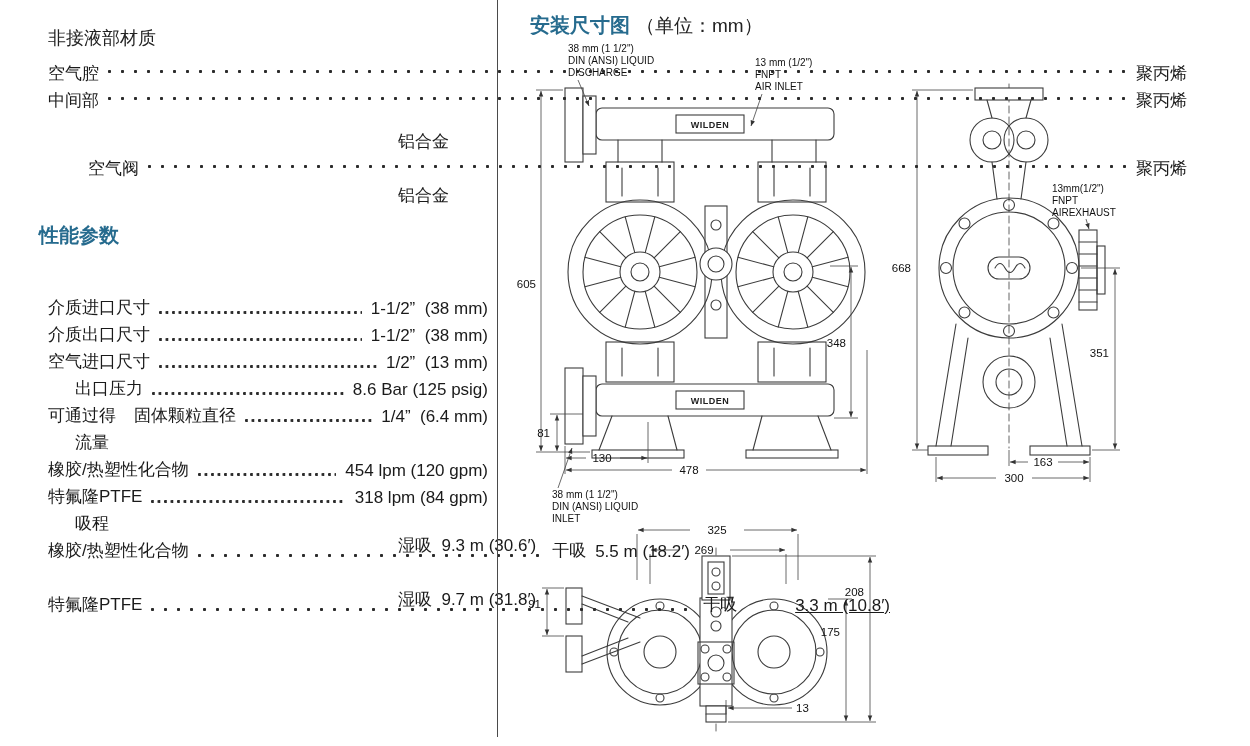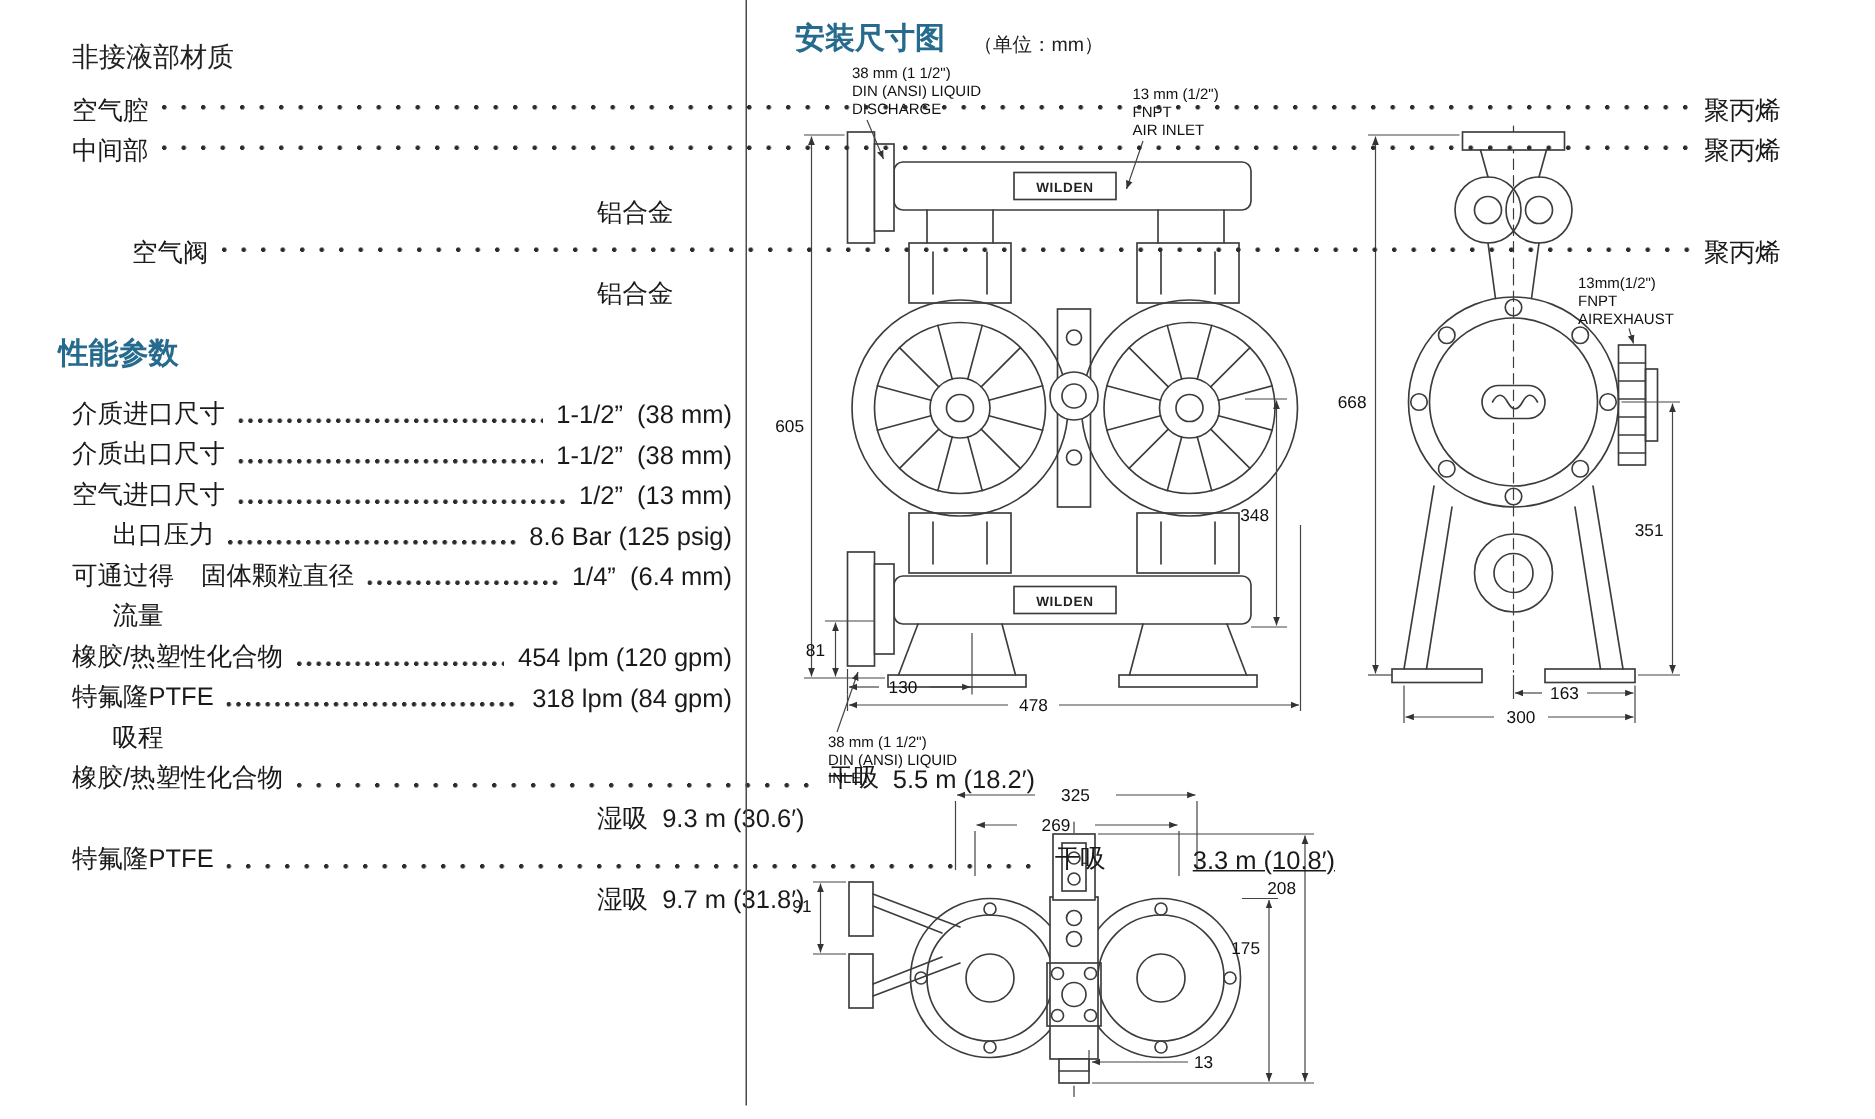--- a/index.html
+++ b/index.html
@@ -16,40 +16,40 @@
   .subval { position:absolute; left:398px; font-size:17px; }
   .sub0 { top:130px; } .sub1 { top:184px; }
 
   .lead { flex:1 1 auto; height:3px; margin:0 9px 5px 9px;
           background-image:radial-gradient(circle at 1.5px 1.5px,#2b2b2b 1.35px,transparent 1.7px);
           background-repeat:repeat-x; }
   .lead.spaced { background-size:13px 3px; }
   .lead.tight  { background-size:6.5px 3px; }
 
   .prow { position:absolute; left:48px; width:440px; display:flex; align-items:flex-end; font-size:17px; }
-  .prow .plabel { white-space:pre; }
+  .prow .plabel { white-space:pre;margin-top:32px; }
   .prow .pvalue { white-space:pre; }
   .prow.indent { padding-left:27px; }
   .prow.wide1 { width:642px; }
   .prow.wide2 { width:842px; }
   .lgap { margin-left:18px; }
   .vgap1 { margin-left:9px; white-space:pre; }
   .vgap2 { margin-left:58px; white-space:pre;text-decoration:underline; }
   .pr0{top:264px}.pr1{top:291px}.pr2{top:318px}.pr3{top:345px}.pr4{top:372px}
   .pr5{top:399px}.pr6{top:426px}.pr7{top:453px}.pr8{top:480px}.pr9{top:507px}.pr11{top:561px}
   .subrow { position:absolute; left:398px; font-size:17px; white-space:pre; }
   .pr10{top:534px}.pr12{top:588px}
 
   
   .divider { position:absolute; left:497px; top:0; width:1px; height:737px; background:#4a4a4a; }
 
   
   .diag-title { position:absolute; left:530px; top:12px; display:flex; align-items:flex-end; }
   .diag-title .t { font-size:20px; font-weight:600; color:#266b8e; }
-  .diag-title .u { font-size:13px; color:#222; margin-left:19px; }
+  .diag-title .u { font-size:19px; color:#222; margin-left:6px; }
 
   svg.diagram { position:absolute; left:500px; top:0; width:750px; height:746px; }
   svg text { font-family:"Liberation Sans","DejaVu Sans",sans-serif; }
   g.draw { stroke:#3c3c3c; stroke-width:1.1; fill:none; stroke-linecap:round; }
   g.draw .wf { fill:#ffffff; }
   g.draw .cl { stroke-dasharray:7 4; stroke-width:0.8; }
   g.dims { stroke:#444444; stroke-width:0.8; fill:none; }
   g.dims text { stroke:none; fill:#111111; }
   .dimtxt { font-size:11.5px; }
   .lbltxt { font-size:10px; }

